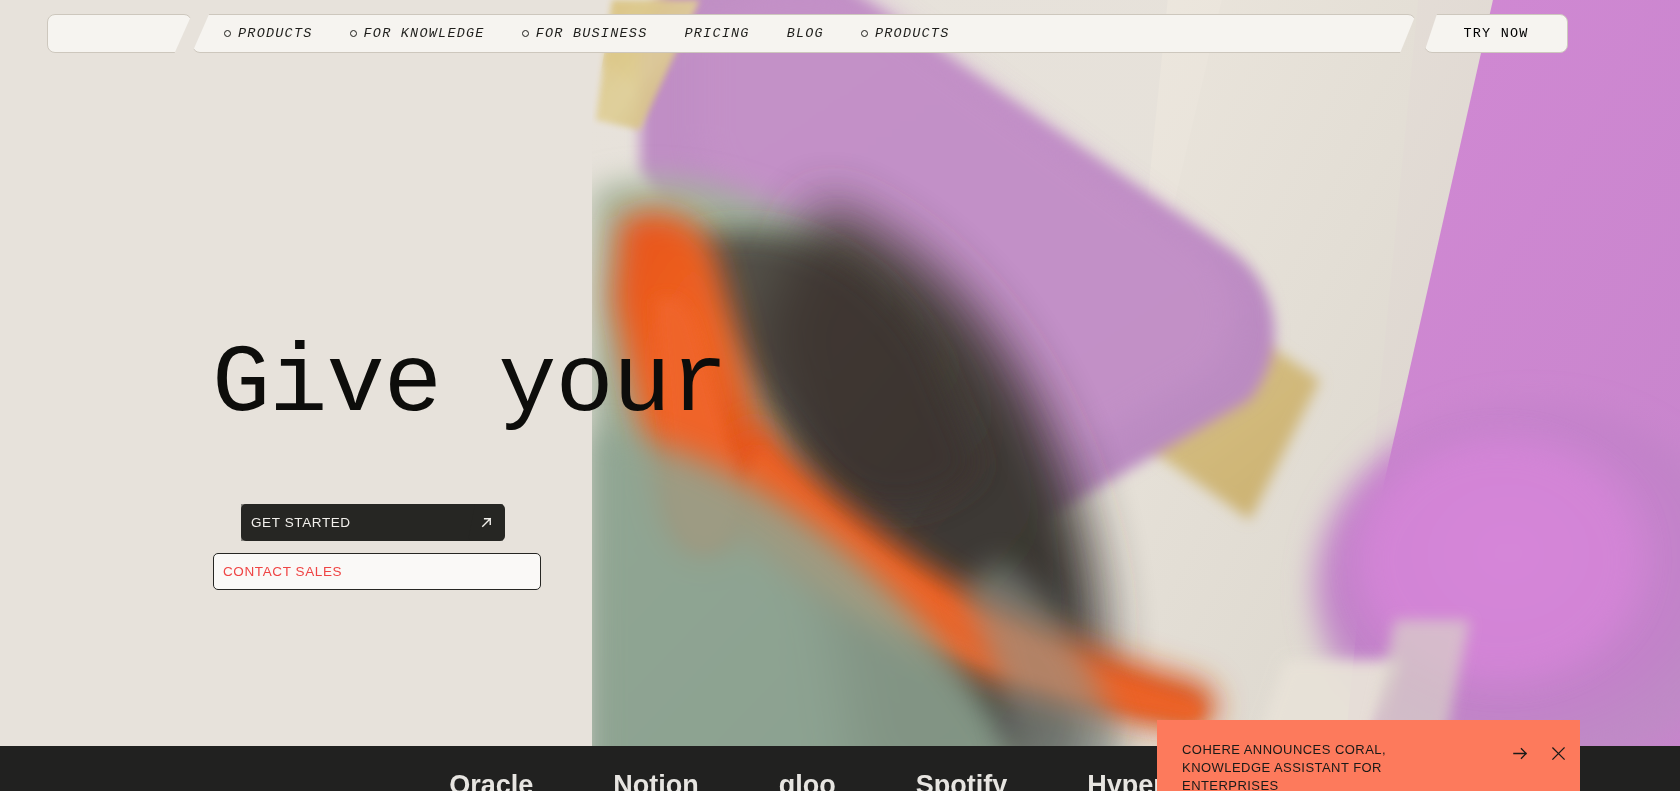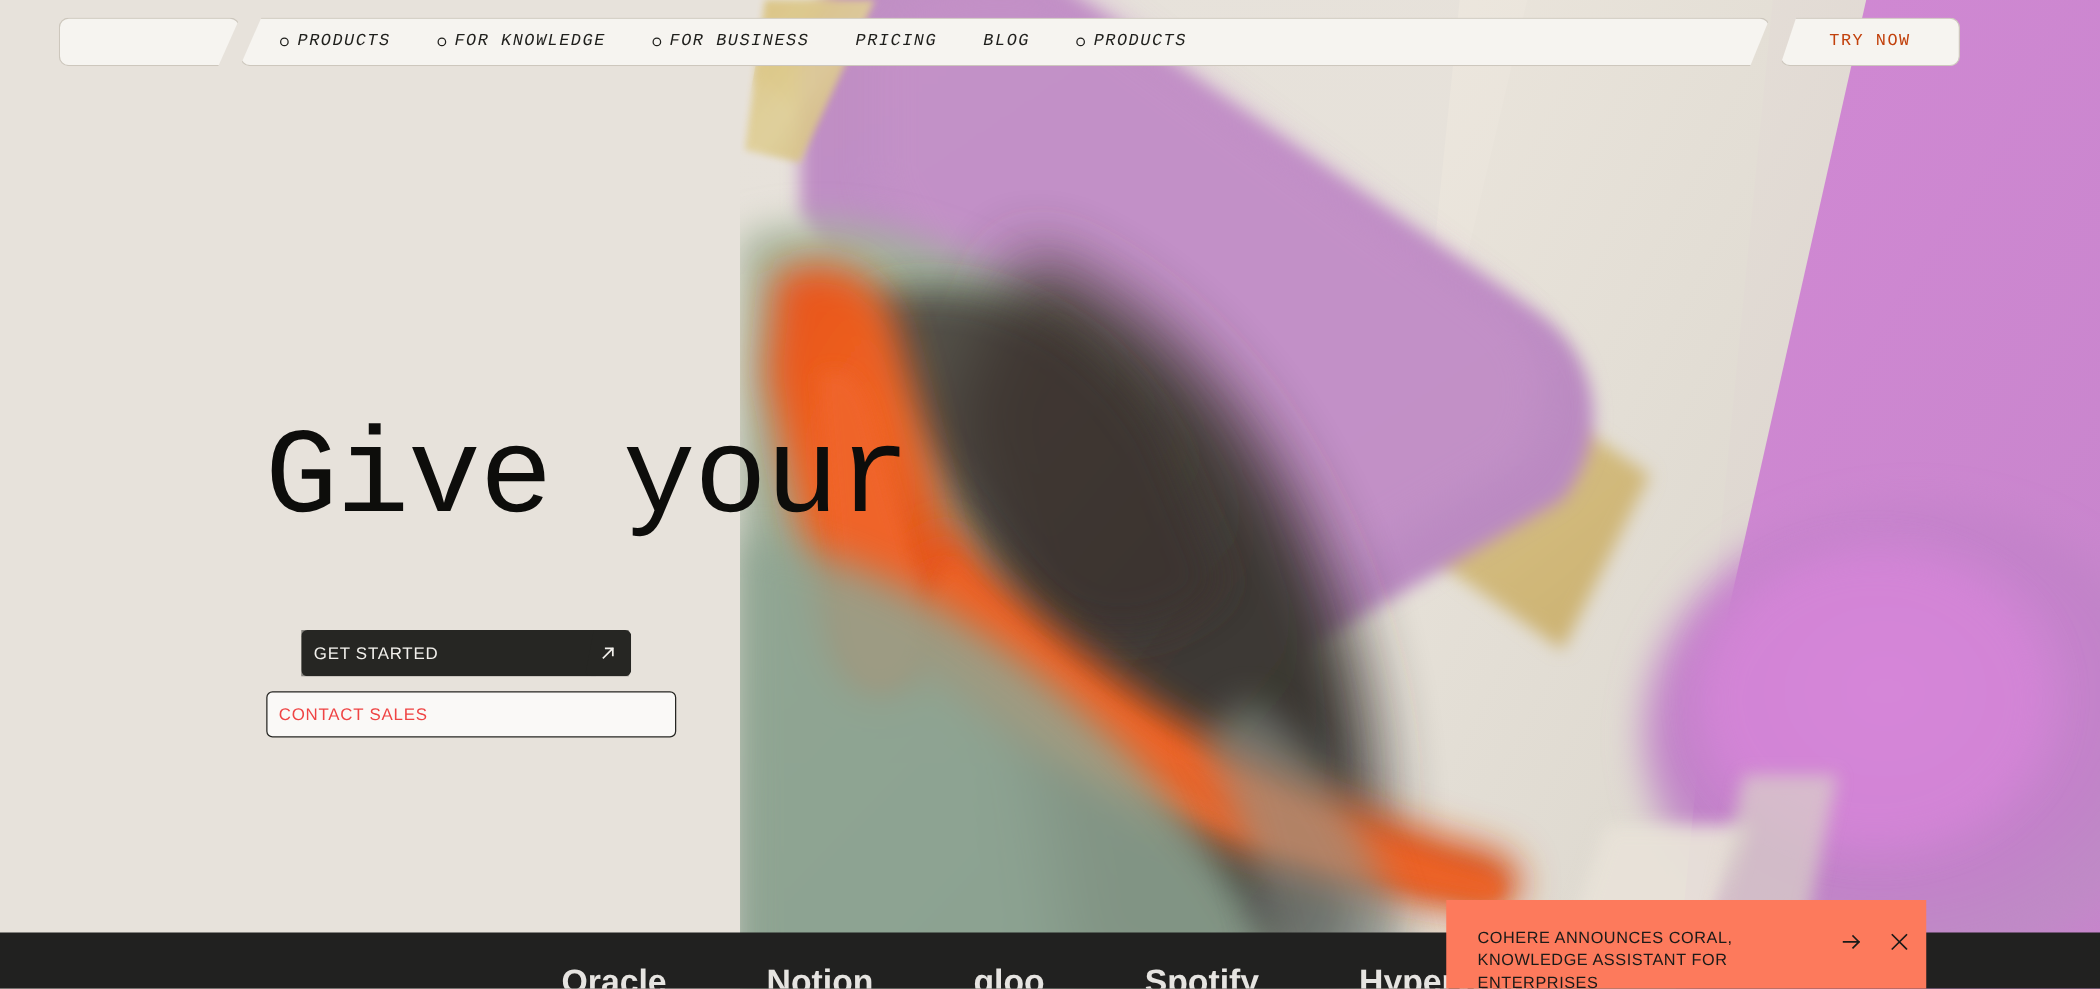--- a/index.html
+++ b/index.html
@@ -47,21 +47,21 @@
     width:7px;height:7px;border:1px solid #1f1f1c;border-radius:50%;
     display:inline-block; flex:none;
   }
   .try-btn{
     position:absolute; left:1424px; top:14px; width:144px; height:39px;
     background:#f6f4f0; border:1px solid #cdc7bd; border-radius:8px;
     clip-path: polygon(9% 0, 100% 0, 100% 100%, 0 100%);
     -webkit-clip-path: polygon(9% 0, 100% 0, 100% 100%, 0 100%);
     display:flex;align-items:center;justify-content:center;
     font-family:"Liberation Mono", monospace;
-    font-size:13.5px;letter-spacing:0.09em;color:#c2410c;cursor:pointer;
+    font-size:13.5px;letter-spacing:0.09em;color:#000000;cursor:pointer;
   }
 
   
   .headline{
     position:absolute; left:212px; top:122px; z-index:20;
     font-family:"Liberation Mono", monospace;
     font-size:97px; line-height:105px; color:#0d0d0b;
     letter-spacing:-0.01em; white-space:pre;
   }
 
@@ -109,21 +109,21 @@
     color:#f2f0ec;
   }
   .logo-item{
     font-family:"Liberation Sans", sans-serif;
     font-size:27px;font-weight:600;color:#f2f0ec;
     display:flex;align-items:center;gap:7px;opacity:.95;
   }
 
   
   .banner{
-    position:absolute; left:1157px; top:720px; width:384px; height:71px;
+    position:absolute; left:1157px; top:720px; width:423px; height:71px;
     background:#fd7a5c; z-index:50;
     display:flex;align-items:flex-start;
   }
   .banner-text{
     font-family:"Liberation Sans", sans-serif;
     font-size:13px; line-height:18px; letter-spacing:0.035em;
     color:#1a1a18; padding:21px 0 0 25px; width:286px;
   }
   .banner-actions{
     position:absolute; right:14px; top:25px;

